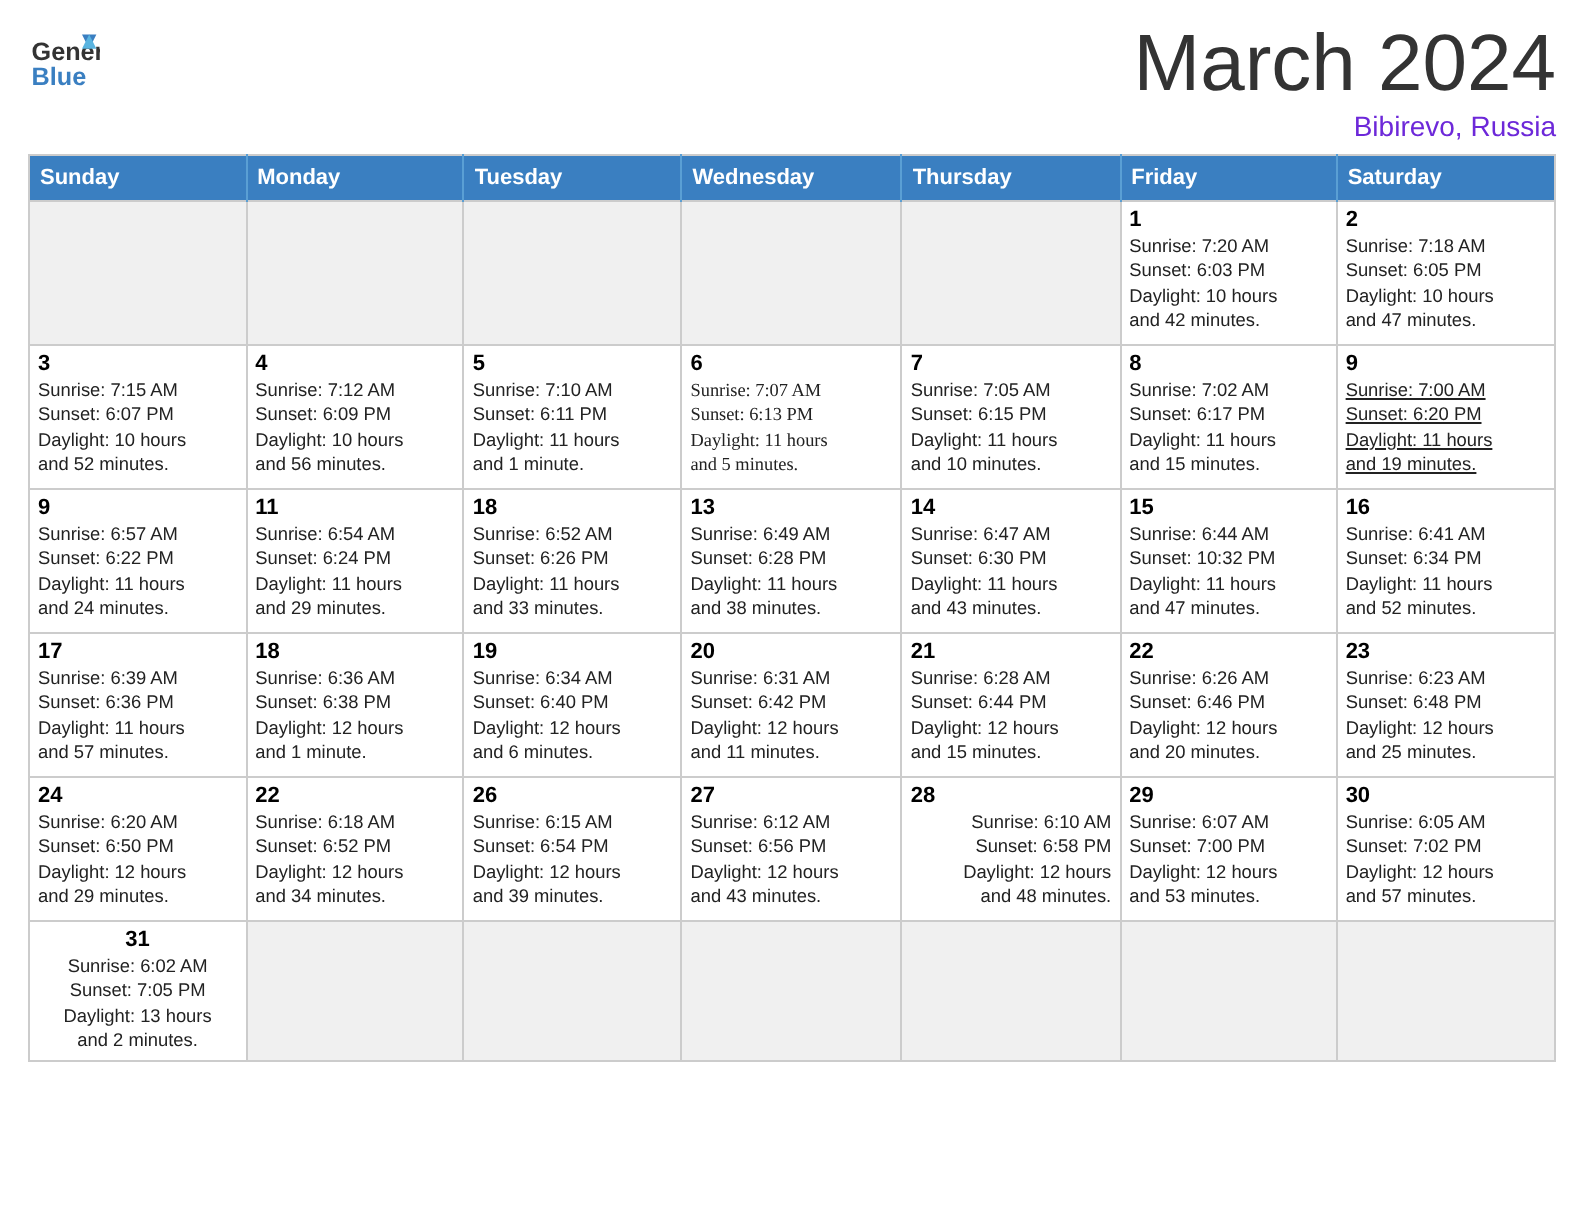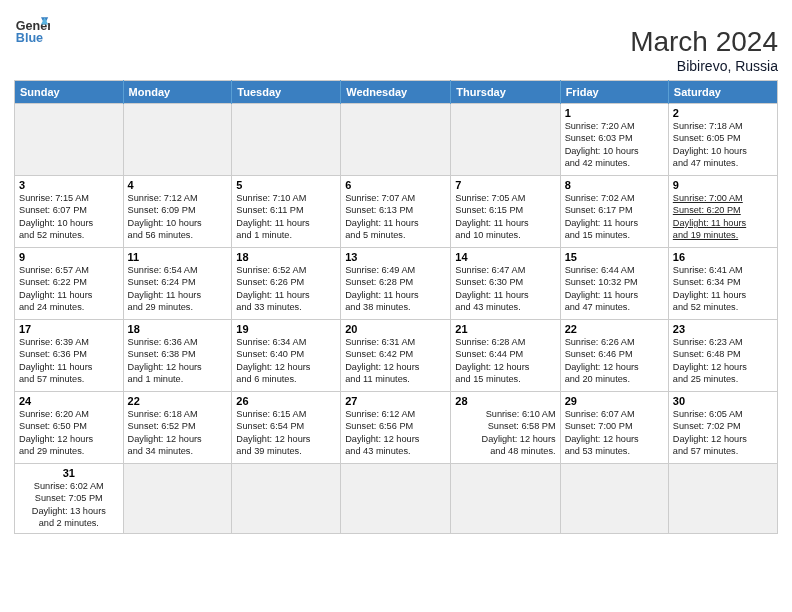--- a/index.html
+++ b/index.html
@@ -28,28 +28,27 @@
       gap: 4px;
     }
     .logo-icon {
       width: 36px;
       height: 36px;
     }
     .title-block {
       text-align: right;
     }
     .month-year {
-      font-size: 28px;
+      font-size: 40px;
       color: #333;
       font-weight: normal;
-      margin-top: 16px;
     }
     .location {
       font-size: 14px;
-      color: #0f172a;
+      color: #6d28d9;
     }
     .calendar {
       width: 100%;
       border-collapse: collapse;
       border: 1px solid #ccc;
       font-size: 10px;
     }
     .calendar thead th {
       background: #3a7fc1;
       color: #fff;
@@ -159,21 +158,21 @@
           </td>
           <td>
             <span class="day-num">5</span>
             <div class="day-info" style="white-space: pre-line;">Sunrise: 7:10 AM
 Sunset: 6:11 PM
 Daylight: 11 hours
 and 1 minute.</div>
           </td>
           <td>
             <span class="day-num">6</span>
-            <div class="day-info" style="white-space: pre-line;">Sunrise: 7:07 AM
+            <div class="day-info" style="white-space: pre-line; font-family: Liberation Serif, serif;">Sunrise: 7:07 AM
 Sunset: 6:13 PM
 Daylight: 11 hours
 and 5 minutes.</div>
           </td>
           <td>
             <span class="day-num">7</span>
             <div class="day-info" style="white-space: pre-line;">Sunrise: 7:05 AM
 Sunset: 6:15 PM
 Daylight: 11 hours
 and 10 minutes.</div>

